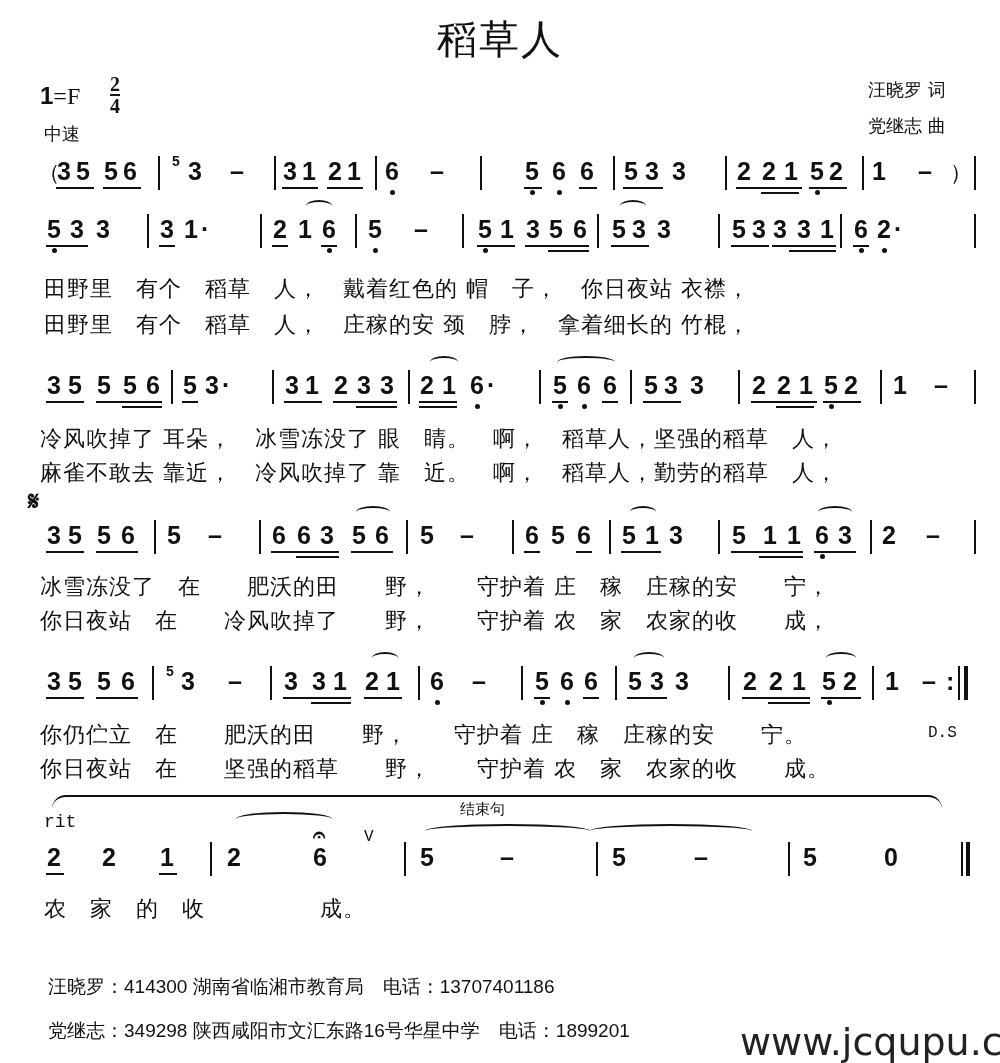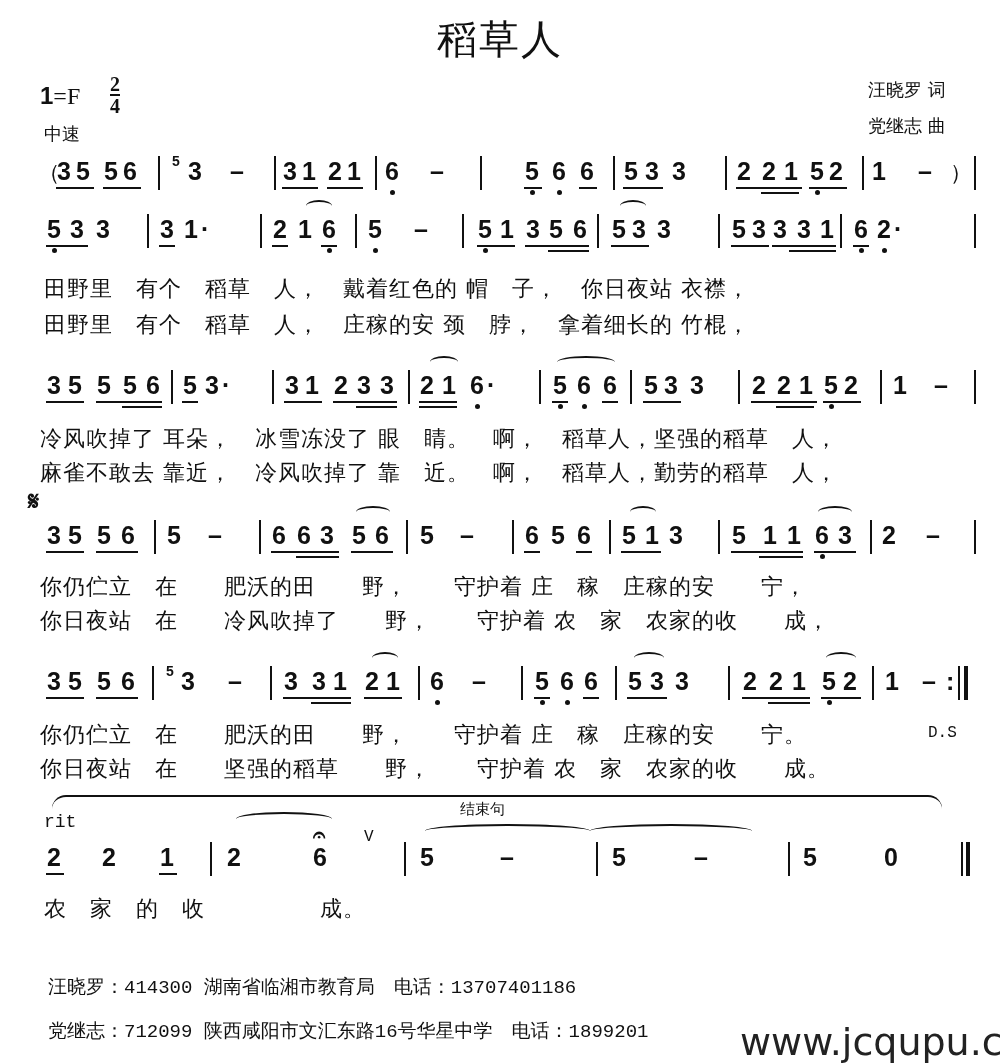--- a/index.html
+++ b/index.html
@@ -14,21 +14,21 @@
   .tempo { left:44px; top:122px; font-size:18px; }
   .credit { font-size:18px; left:868px; }
   .row { left:0; width:1000px; height:40px; }
   .n { position:absolute; font-family:"Liberation Sans", sans-serif; font-weight:bold; font-size:25px; line-height:30px; }
   .bar { position:absolute; width:2px; background:#111; height:34px; }
   .ul { position:absolute; height:2px; background:#111; }
   .dot { position:absolute; width:5px; height:5px; border-radius:50%; background:#111; }
   .lyr { position:absolute; font-size:22px; white-space:pre; font-family:"DejaVu Sans", sans-serif; letter-spacing:1px; }
   .slur { position:absolute; border-top:2px solid #111; border-radius:50% 50% 0 0; height:10px; }
   .small { position:absolute; font-size:16px; font-family:"Liberation Mono", monospace; }
-  .foot { position:absolute; left:48px; font-size:19px; font-family:Liberation Mono, monospace; white-space:pre; }
+  .foot { position:absolute; left:48px; font-size:19px; font-family:Liberation Sans, sans-serif; white-space:pre; }
   .wm { position:absolute; left:740px; top:1020px; font-size:38px; font-family:"DejaVu Sans", sans-serif; color:#222; background:rgba(255,255,255,0.8); }
 </style>
 </head>
 <body>
 
 <div class="abs title">稻草人</div>
 <div class="abs key"><span>1</span><span class="F">=F</span></div>
 <div class="abs frac">
   <div>2</div>
   <div>4</div>
@@ -259,21 +259,21 @@
   <span class="n" style="left:815px">6</span>
     <div class="dot" style="left:820px;top:34px"></div>
     <span class="n" style="left:838px">3</span>
   <div class="ul" style="left:814px;top:31px;width:42px"></div>
   <div class="slur" style="left:818px;top:-14px;width:34px"></div>
   <div class="bar" style="left:870px;top:0"></div>
   <span class="n" style="left:882px">2</span>
     <span class="n" style="left:926px">–</span>
   <div class="bar" style="left:974px;top:0"></div>
 </div>
-<div class="lyr" style="left:40px;top:572px">你仍伫立　在　　肥沃的田　　野，　　守护着 庄　稼　庄稼的安　　宁，</div>
+<div class="lyr" style="left:40px;top:572px">冰雪冻没了　在　　肥沃的田　　野，　　守护着 庄　稼　庄稼的安　　宁，</div>
 <div class="lyr" style="left:40px;top:606px">你日夜站　在　　冷风吹掉了　　野，　　守护着 农　家　农家的收　　成，</div>
 
 <div class="abs row" style="top:666px">
   <span class="n" style="left:47px">3</span>
     <span class="n" style="left:68px">5</span>
   <span class="n" style="left:97px">5</span>
     <span class="n" style="left:121px">6</span>
   <div class="ul" style="left:46px;top:31px;width:38px"></div>
     <div class="ul" style="left:96px;top:31px;width:42px"></div>
   <div class="bar" style="left:152px;top:0"></div>
@@ -355,14 +355,14 @@
   <div class="slur" style="left:590px;top:-18px;width:162px;height:12px"></div>
   <div class="bar" style="left:788px;top:0"></div>
   <span class="n" style="left:803px">5</span>
   <span class="n" style="left:884px">0</span>
   <div class="bar" style="left:961px;top:0;width:2px"></div>
     <div class="bar" style="left:966px;top:0;width:4px"></div>
 </div>
 <div class="lyr" style="left:44px;top:894px">农　家　的　收　　　　　成。</div>
 
 <div class="foot" style="top:974px">汪晓罗：414300 湖南省临湘市教育局　电话：13707401186</div>
-<div class="foot" style="top:1018px">党继志：712099 陕西咸阳市文汇东路16号华星中学　电话：1899201</div>
+<div class="foot" style="top:1018px">党继志：349298 陕西咸阳市文汇东路16号华星中学　电话：1899201</div>
 <div class="wm">www.jcqupu.com</div>
 
 </body></html>

